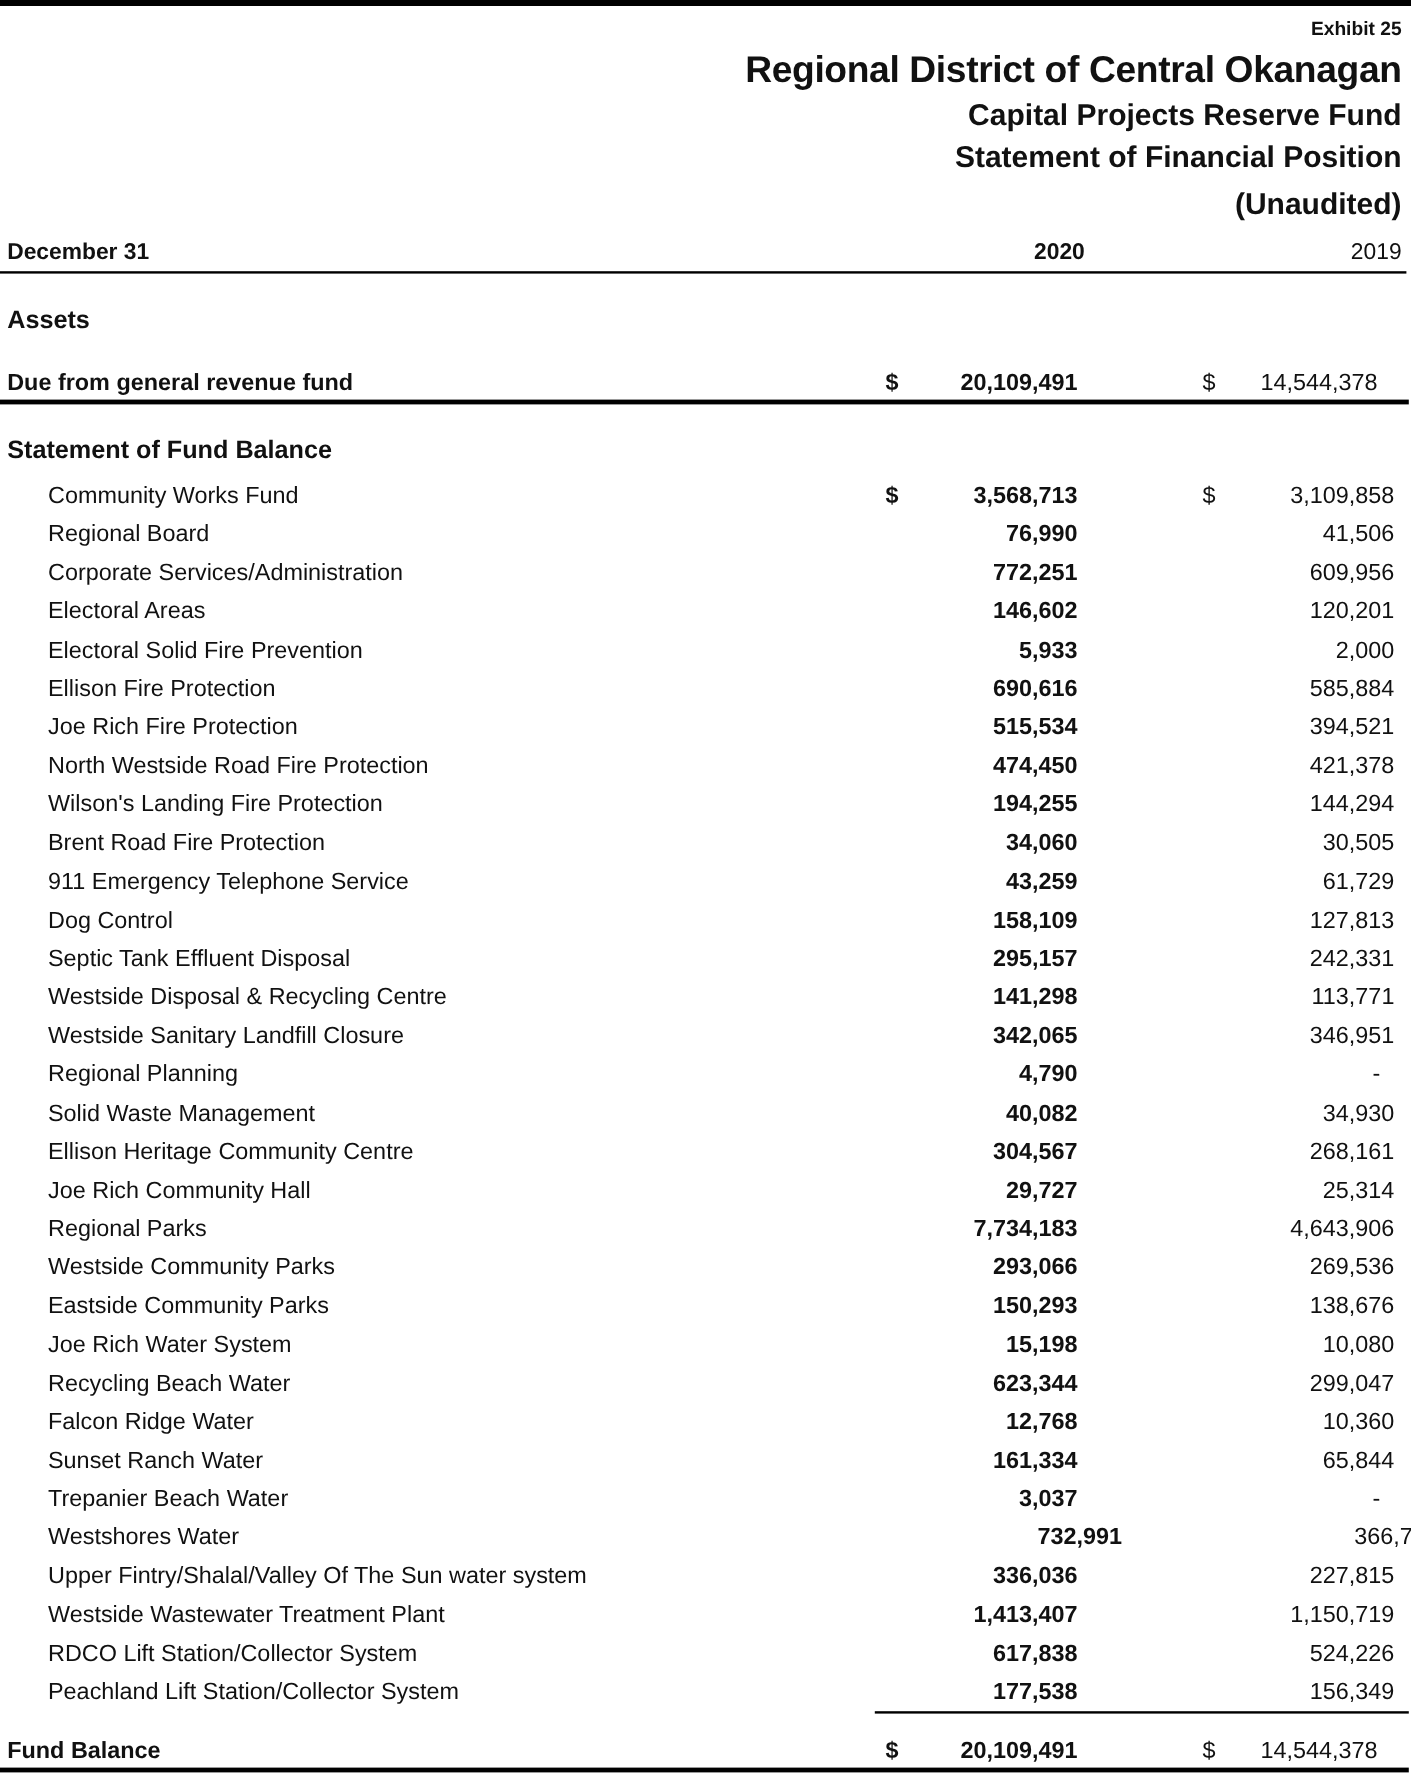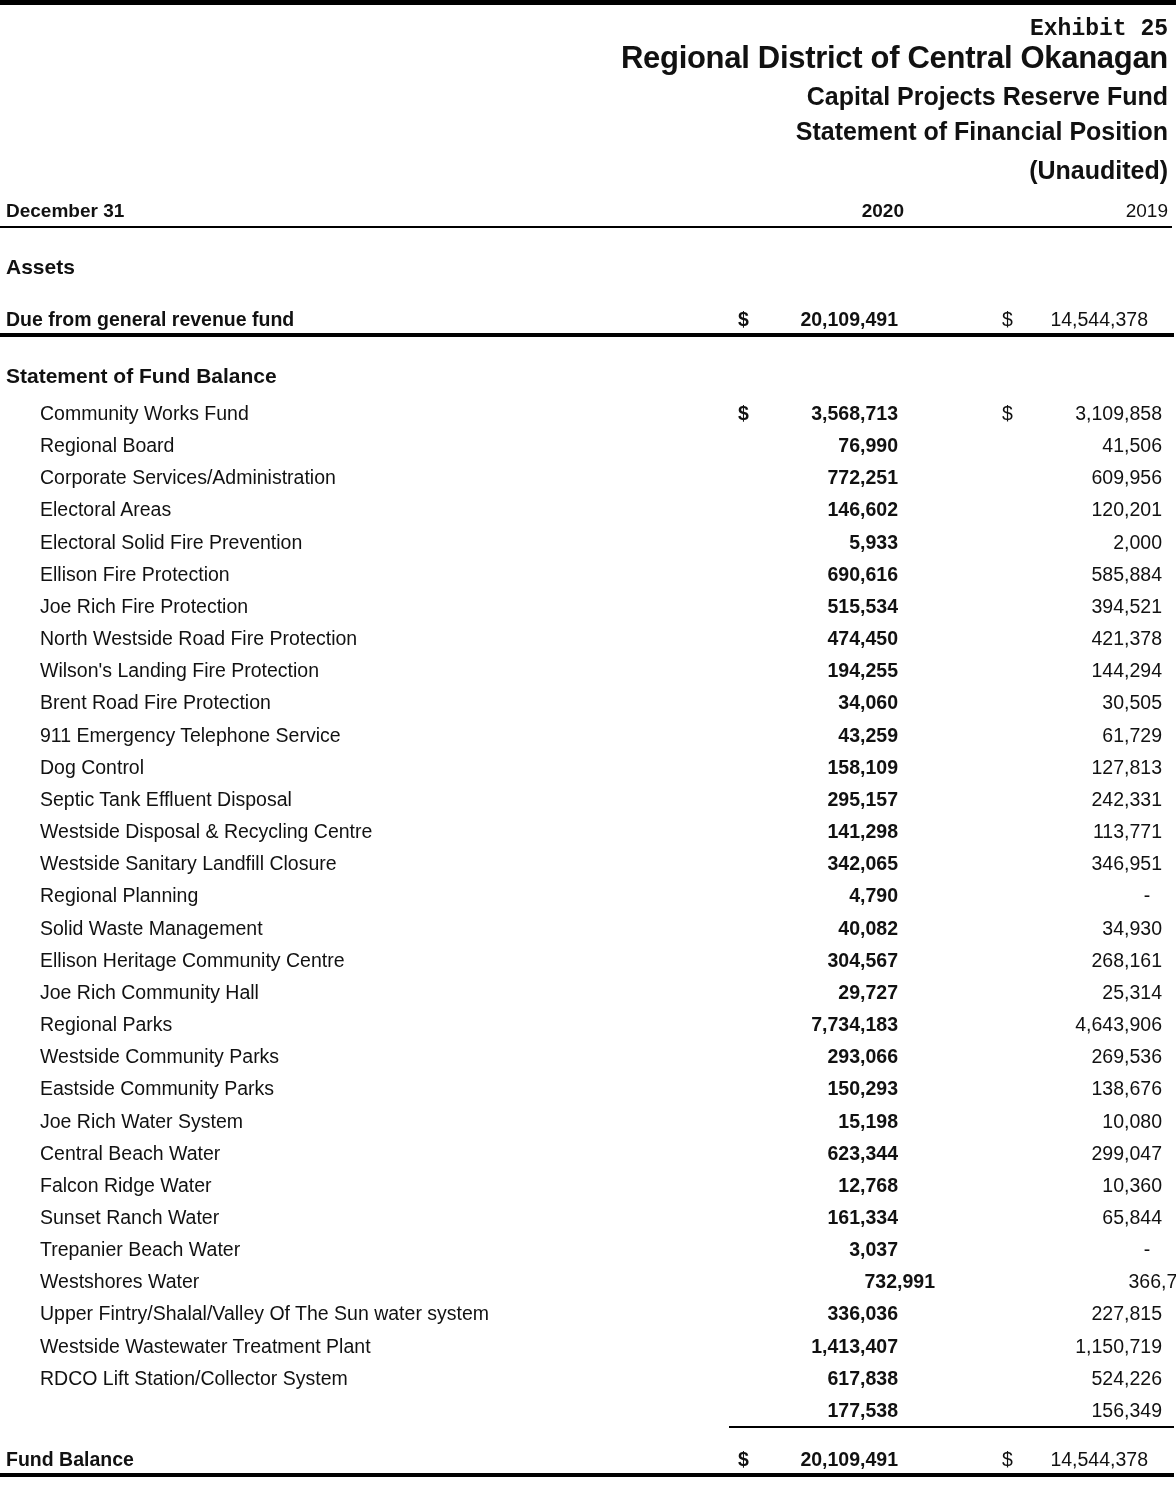--- a/index.html
+++ b/index.html
@@ -2,21 +2,21 @@
 <html><head>
 <meta charset="utf-8">
 <style>
   html, body { margin: 0; padding: 0; background: #ffffff; }
   body {
     width: 1176px; height: 1488px; position: relative; overflow: hidden;
     font-family: "Liberation Sans", "DejaVu Sans", sans-serif; color: #111;
   }
   .topbar { position: absolute; left: 0; top: 0; width: 1176px; height: 5px; background: #000; }
   .hdr { position: absolute; right: 8px; text-align: right; font-weight: bold; white-space: nowrap; }
-  .exhibit { top: 16px; font-size: 23px; font-family: Liberation Mono, monospace; }
+  .exhibit { top: 16px; font-size: 16px; }
   .org { top: 40px; font-size: 31px; letter-spacing: -0.3px; }
   .fund { top: 82px; font-size: 25px; }
   .stmt { top: 117px; font-size: 25px; }
   .unaud { top: 156px; font-size: 25px; }
 
   .colhdr-row { position: absolute; left: 0; top: 198px; width: 1172px; height: 28px; border-bottom: 2px solid #000; }
   .colhdr-row .lbl { position: absolute; left: 6px; top: 2px; font-size: 19px; font-weight: bold; }
   .colhdr-row .y1 { position: absolute; right: 268px; top: 2px; font-size: 19px; font-weight: bold; }
   .colhdr-row .y2 { position: absolute; right: 4px; top: 2px; font-size: 19px; }
 
@@ -180,21 +180,21 @@
       <span class="name">Eastside Community Parks</span>
       <span class="v1">150,293</span>
       <span class="v2">138,676</span>
     </div>
     <div class="row" style="top: 1105.52px;">
       <span class="name">Joe Rich Water System</span>
       <span class="v1">15,198</span>
       <span class="v2">10,080</span>
     </div>
     <div class="row" style="top: 1137.68px;">
-      <span class="name">Central Beach Water</span>
+      <span class="name">Recycling Beach Water</span>
       <span class="v1">623,344</span>
       <span class="v2">299,047</span>
     </div>
     <div class="row" style="top: 1169.84px;">
       <span class="name">Falcon Ridge Water</span>
       <span class="v1">12,768</span>
       <span class="v2">10,360</span>
     </div>
     <div class="row" style="top: 1202px;">
       <span class="name">Sunset Ranch Water</span>
@@ -220,20 +220,21 @@
       <span class="name">Westside Wastewater Treatment Plant</span>
       <span class="v1">1,413,407</span>
       <span class="v2">1,150,719</span>
     </div>
     <div class="row" style="top: 1362.8px;">
       <span class="name">RDCO Lift Station/Collector System</span>
       <span class="v1">617,838</span>
       <span class="v2">524,226</span>
     </div>
     <div class="row" style="top: 1394.96px;">
+      <span class="name">Peachland Lift Station/Collector System</span>
       <span class="v1">177,538</span>
       <span class="v2">156,349</span>
     </div>
   </div>
 
 <div class="rule-sub" style="top:1426px;"></div>
 
 <div class="row boldrow" style="top:1444px;">
   <span class="name">Fund Balance</span>
   <span class="d1">$</span>

